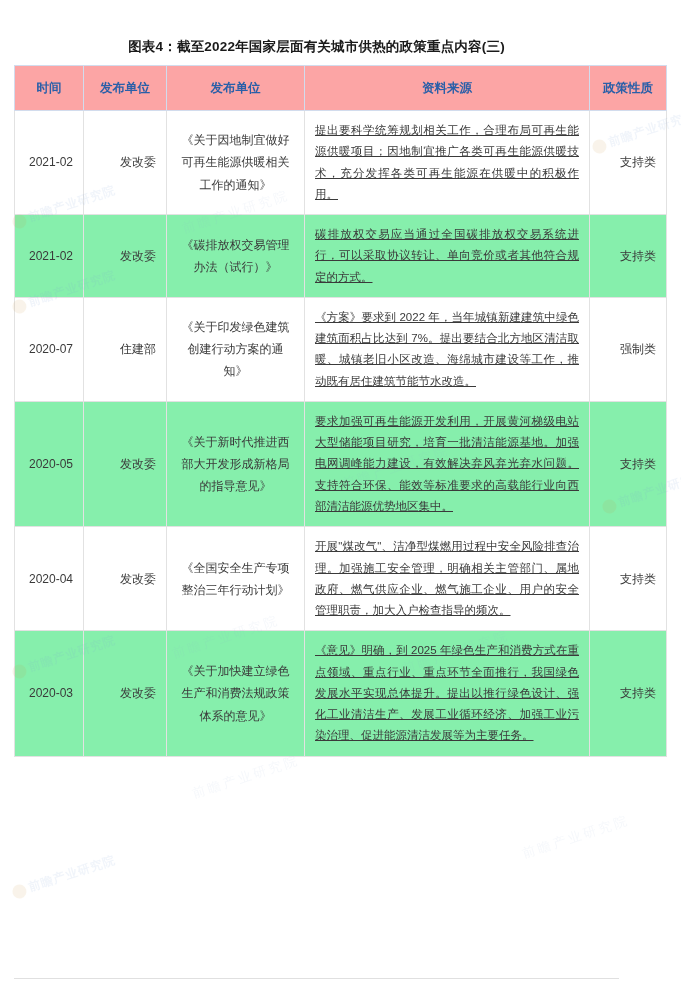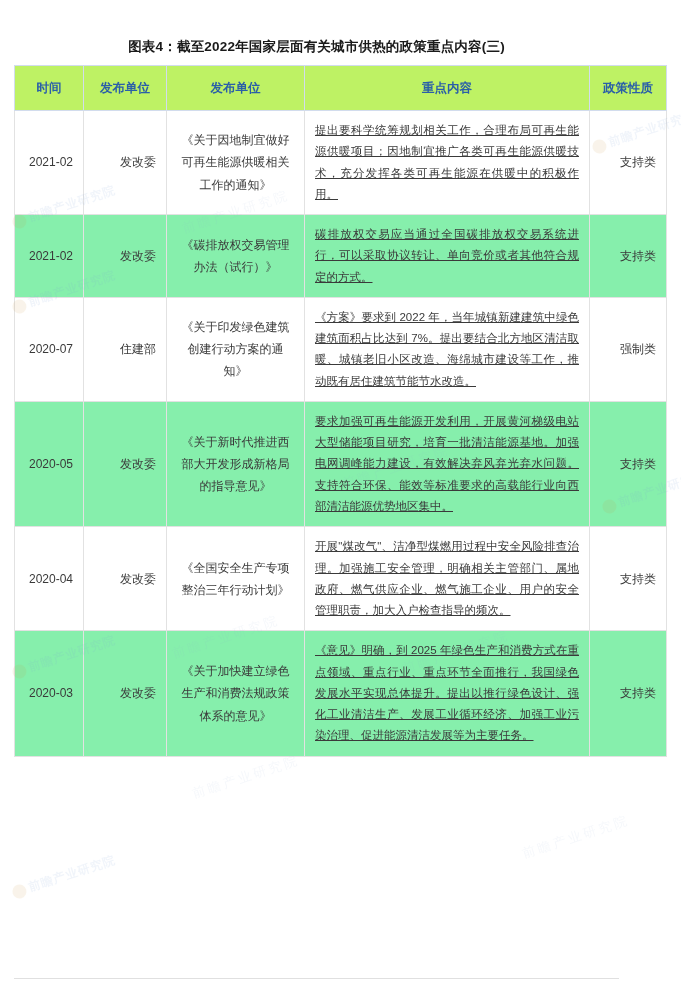--- a/index.html
+++ b/index.html
@@ -31,21 +31,21 @@
     padding: 10px 0 9px 0;
     letter-spacing: 0.2px;
   }
   table.policy-table {
     width: 653px;
     border-collapse: collapse;
     table-layout: fixed;
     font-size: 11.5px;
   }
   table.policy-table th {
-    background: #bef264;
+    background: #fca5a5;
     color: #2a5fa8;
     font-weight: bold;
     font-size: 12.5px;
     border: 1px solid #d2dced;
     height: 42px;
     text-align: center;
     vertical-align: middle;
   }
   table.policy-table td {
     border: 1px solid #e2e2e2;
@@ -132,21 +132,21 @@
 <div class="page">
 
   <div class="title">图表4：截至2022年国家层面有关城市供热的政策重点内容(三)</div>
 
   <table class="policy-table">
     <thead>
       <tr>
         <th style="width:66px">时间</th>
         <th style="width:80px">发布单位</th>
         <th style="width:135px">发布单位</th>
-        <th>重点内容</th>
+        <th>资料来源</th>
         <th style="width:74px">政策性质</th>
       </tr>
     </thead>
     <tbody>
       <tr>
         <td class="c-time">2021-02</td>
         <td class="c-unit">发改委</td>
         <td class="c-name">《关于因地制宜做好可再生能源供暖相关工作的通知》</td>
         <td class="c-content">提出要科学统筹规划相关工作，合理布局可再生能源供暖项目；因地制宜推广各类可再生能源供暖技术，充分发挥各类可再生能源在供暖中的积极作用。</td>
         <td class="c-type">支持类</td>

